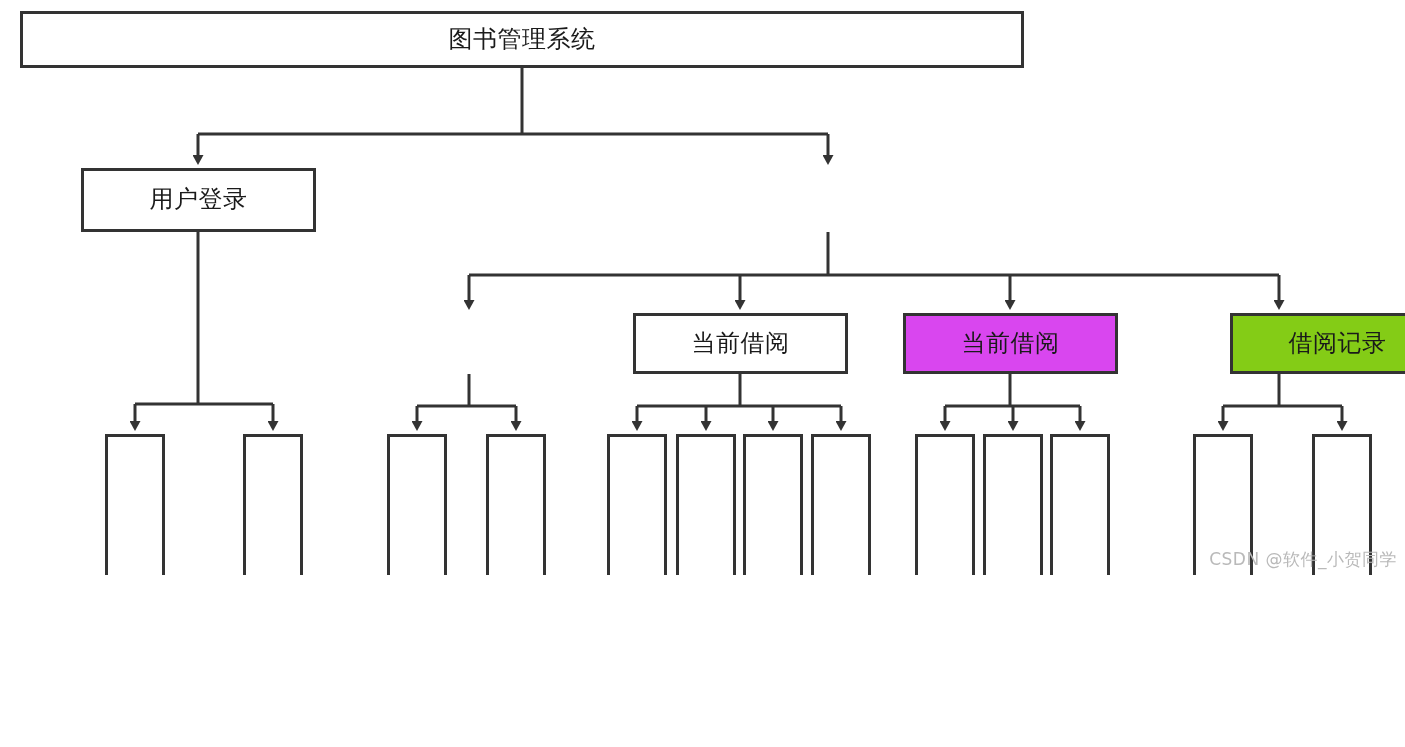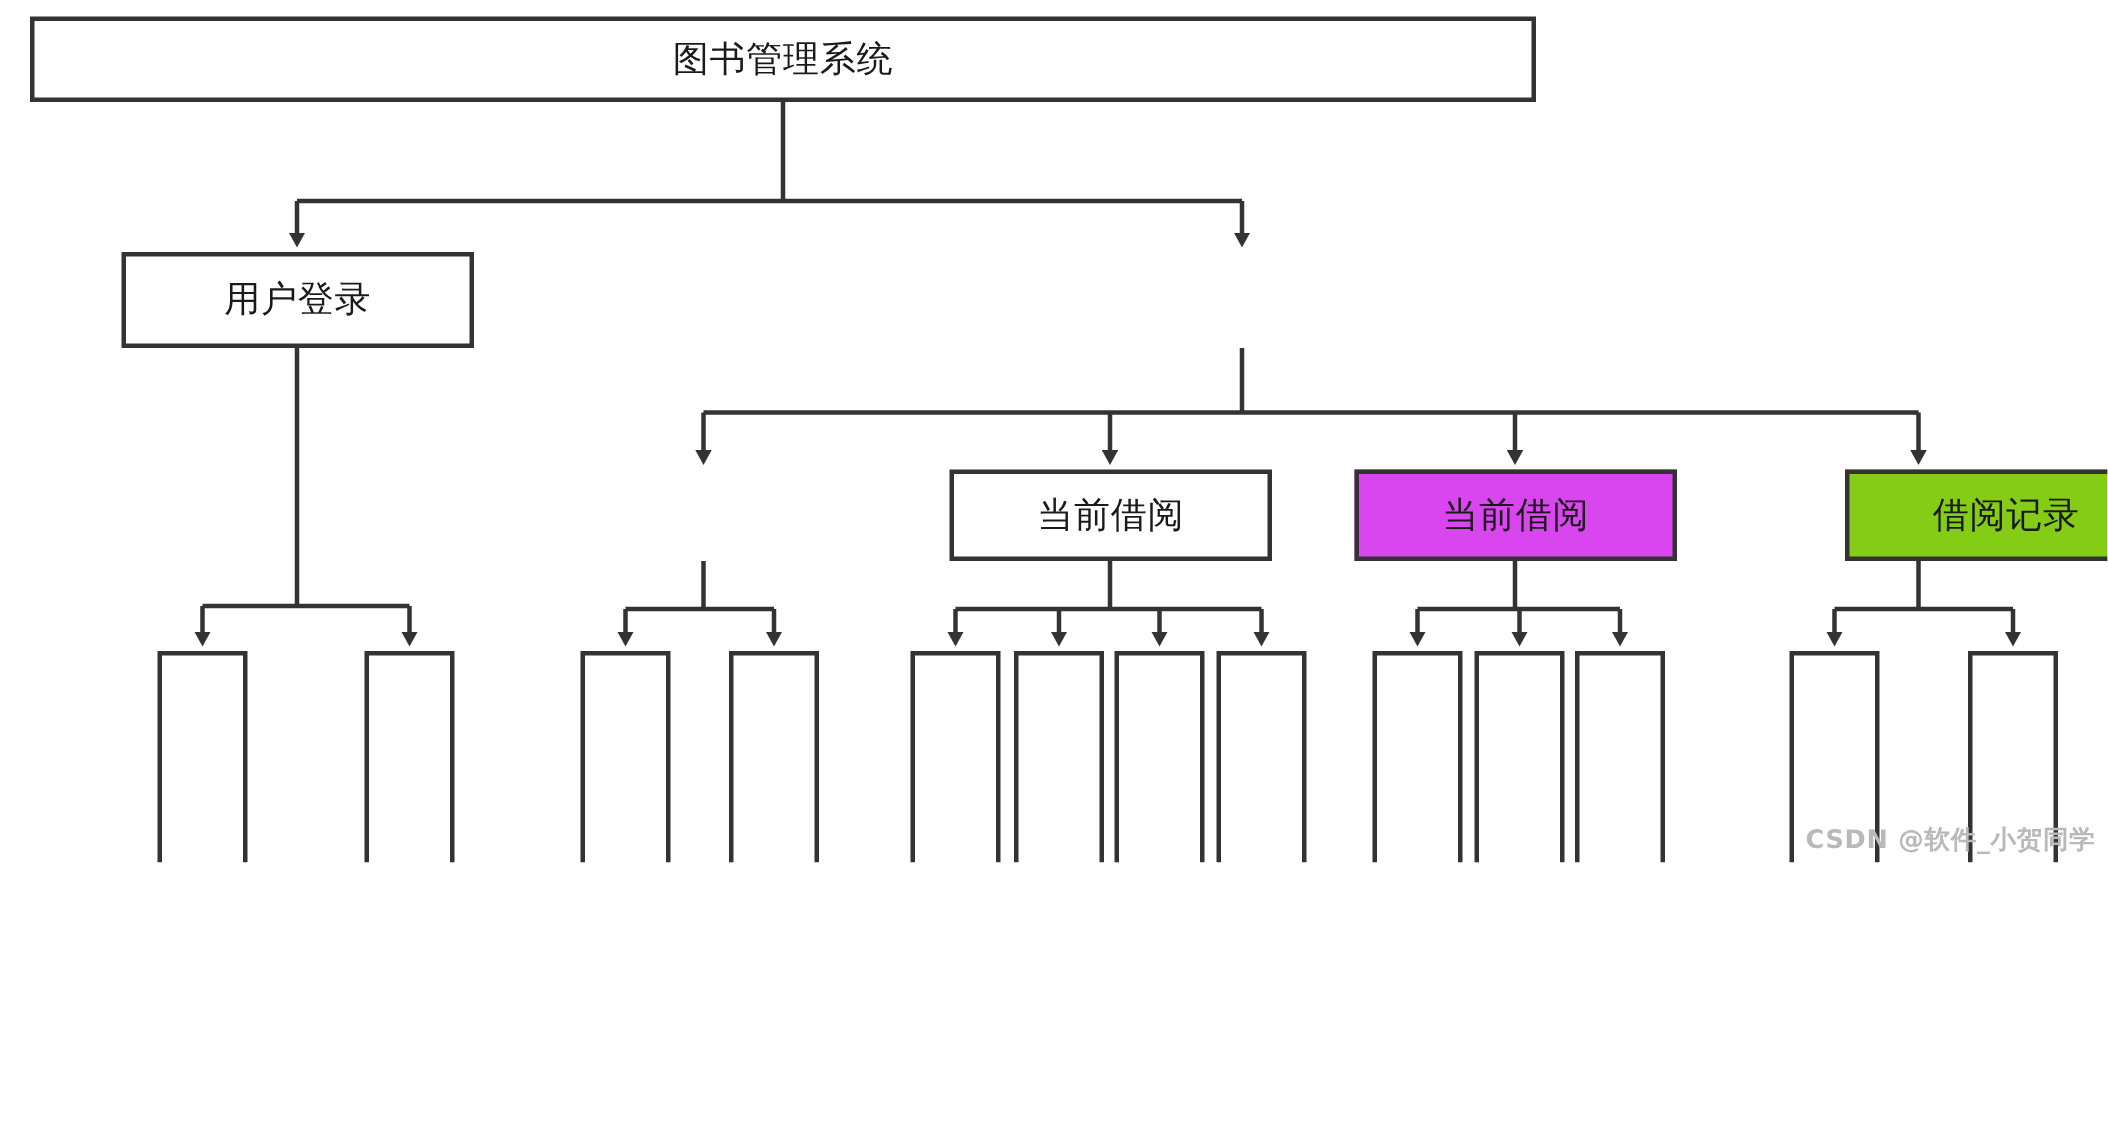--- a/index.html
+++ b/index.html
@@ -176,15 +176,15 @@
   <div class="node vertical" style="left: 1050px; top: 434px; width: 60px; height: 301px; border-color: rgb(51, 51, 51); background: rgb(255, 255, 255); color: rgb(26, 26, 26);">
     <span class="label">确认归还（管理员）</span>
   </div>
   <div class="node vertical" style="left: 1193px; top: 434px; width: 60px; height: 301px; border-color: rgb(51, 51, 51); background: rgb(255, 255, 255); color: rgb(26, 26, 26);">
     <span class="label">新增借阅记录</span>
   </div>
   <div class="node vertical" style="left: 1312px; top: 434px; width: 60px; height: 301px; border-color: rgb(51, 51, 51); background: rgb(255, 255, 255); color: rgb(26, 26, 26);">
     <span class="label">查询借阅记录</span>
   </div>
 
-  <div id="watermark" style="color: rgb(185, 185, 185); font-weight: bold;">CSDN @软件_小贺同学</div>
+  <div id="watermark" style="color: rgb(185, 185, 185);">CSDN @软件_小贺同学</div>
 
 </div>
 
 </body></html>

